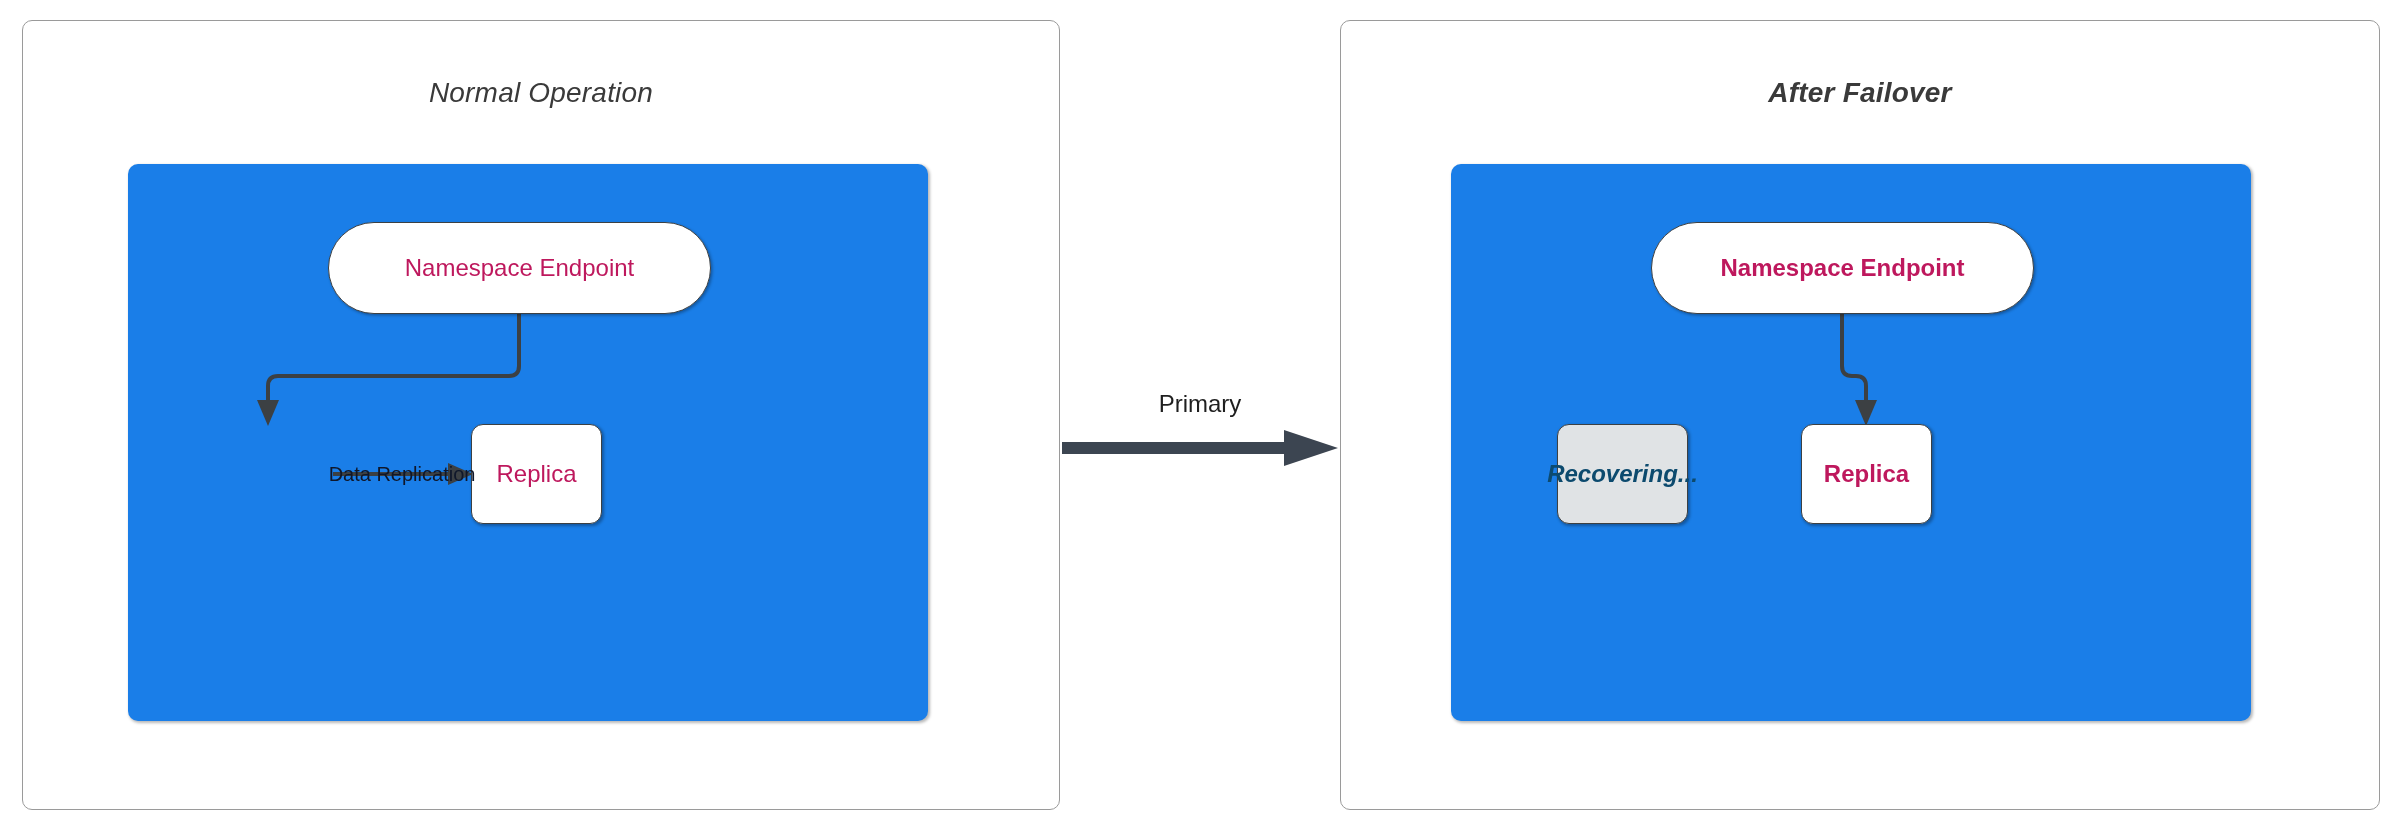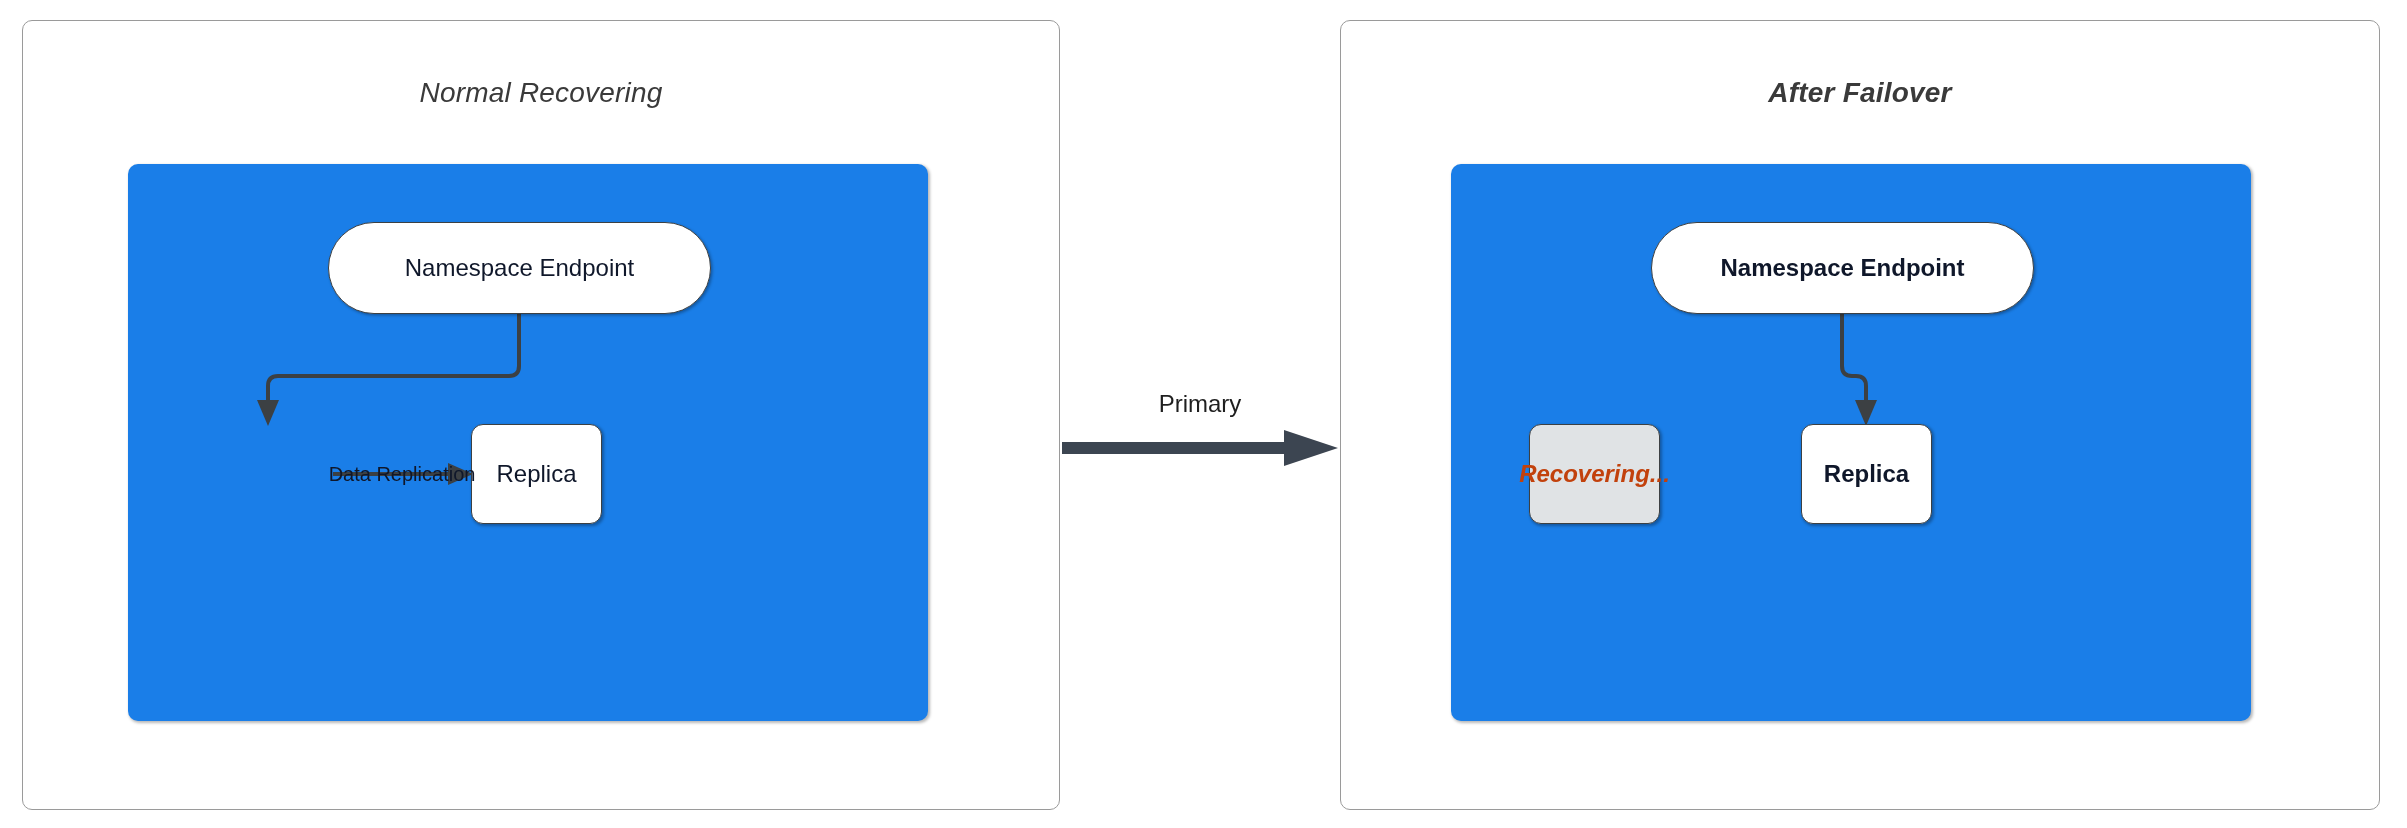--- a/index.html
+++ b/index.html
@@ -57,34 +57,35 @@
   
   .node {
     position: absolute;
     box-sizing: border-box;
     display: flex;
     align-items: center;
     justify-content: center;
     text-align: center;
     background: #ffffff;
     border: 1.8px solid #3c4043;
-    color: #0f172a;
+    color: #be185d;
     font-size: 24px;
     line-height: 1.24;
     box-shadow: 1.5px 1.5px 3px rgba(0,0,0,0.30);
   }
   .node-pill { border-radius: 999px; }
   .node-box  { border-radius: 12px; }
 
   .node-recovering {
     background: #e0e3e5;
     border: 1.8px solid #3c4043;
     border-radius: 12px;
     font-style: italic;
-    color: #c2410c;
+    color: #0c4a6e;
+    margin-left: 28px;
   }
 
   
   .endpoint-left  { left: 200px; top: 58px; width: 383px; height: 92px; }
   .endpoint-right { left: 200px; top: 58px; width: 383px; height: 92px; }
 
   
   .primary-ns   { left: 74px;  top: 260px; width: 131px; height: 100px; }
   .replica-left { left: 343px; top: 260px; width: 131px; height: 100px; }
   .recovering   { left: 78px;  top: 260px; width: 131px; height: 100px; }
@@ -151,21 +152,21 @@
     height: 40px;
   }
 </style>
 </head>
 <body>
 
 <div class="canvas">
 
   <div class="panel panel-left">
 
-    <div class="panel-title">Normal Recovering</div>
+    <div class="panel-title">Normal Operation</div>
 
     <div class="blue-region blue-left">
 
       <svg class="conn-svg" viewBox="0 0 800 557" preserveAspectRatio="none">
         <path class="conn-path" d="M 391 150 L 391 202 Q 391 212 381 212 L 150 212 Q 140 212 140 222 L 140 240"></path>
         <polygon class="conn-head" points="140,262 129,236 151,236"></polygon>
       </svg>
 
       <svg class="conn-svg" viewBox="0 0 800 557" preserveAspectRatio="none">
         <path class="conn-path" d="M 205 310 L 330 310"></path>

